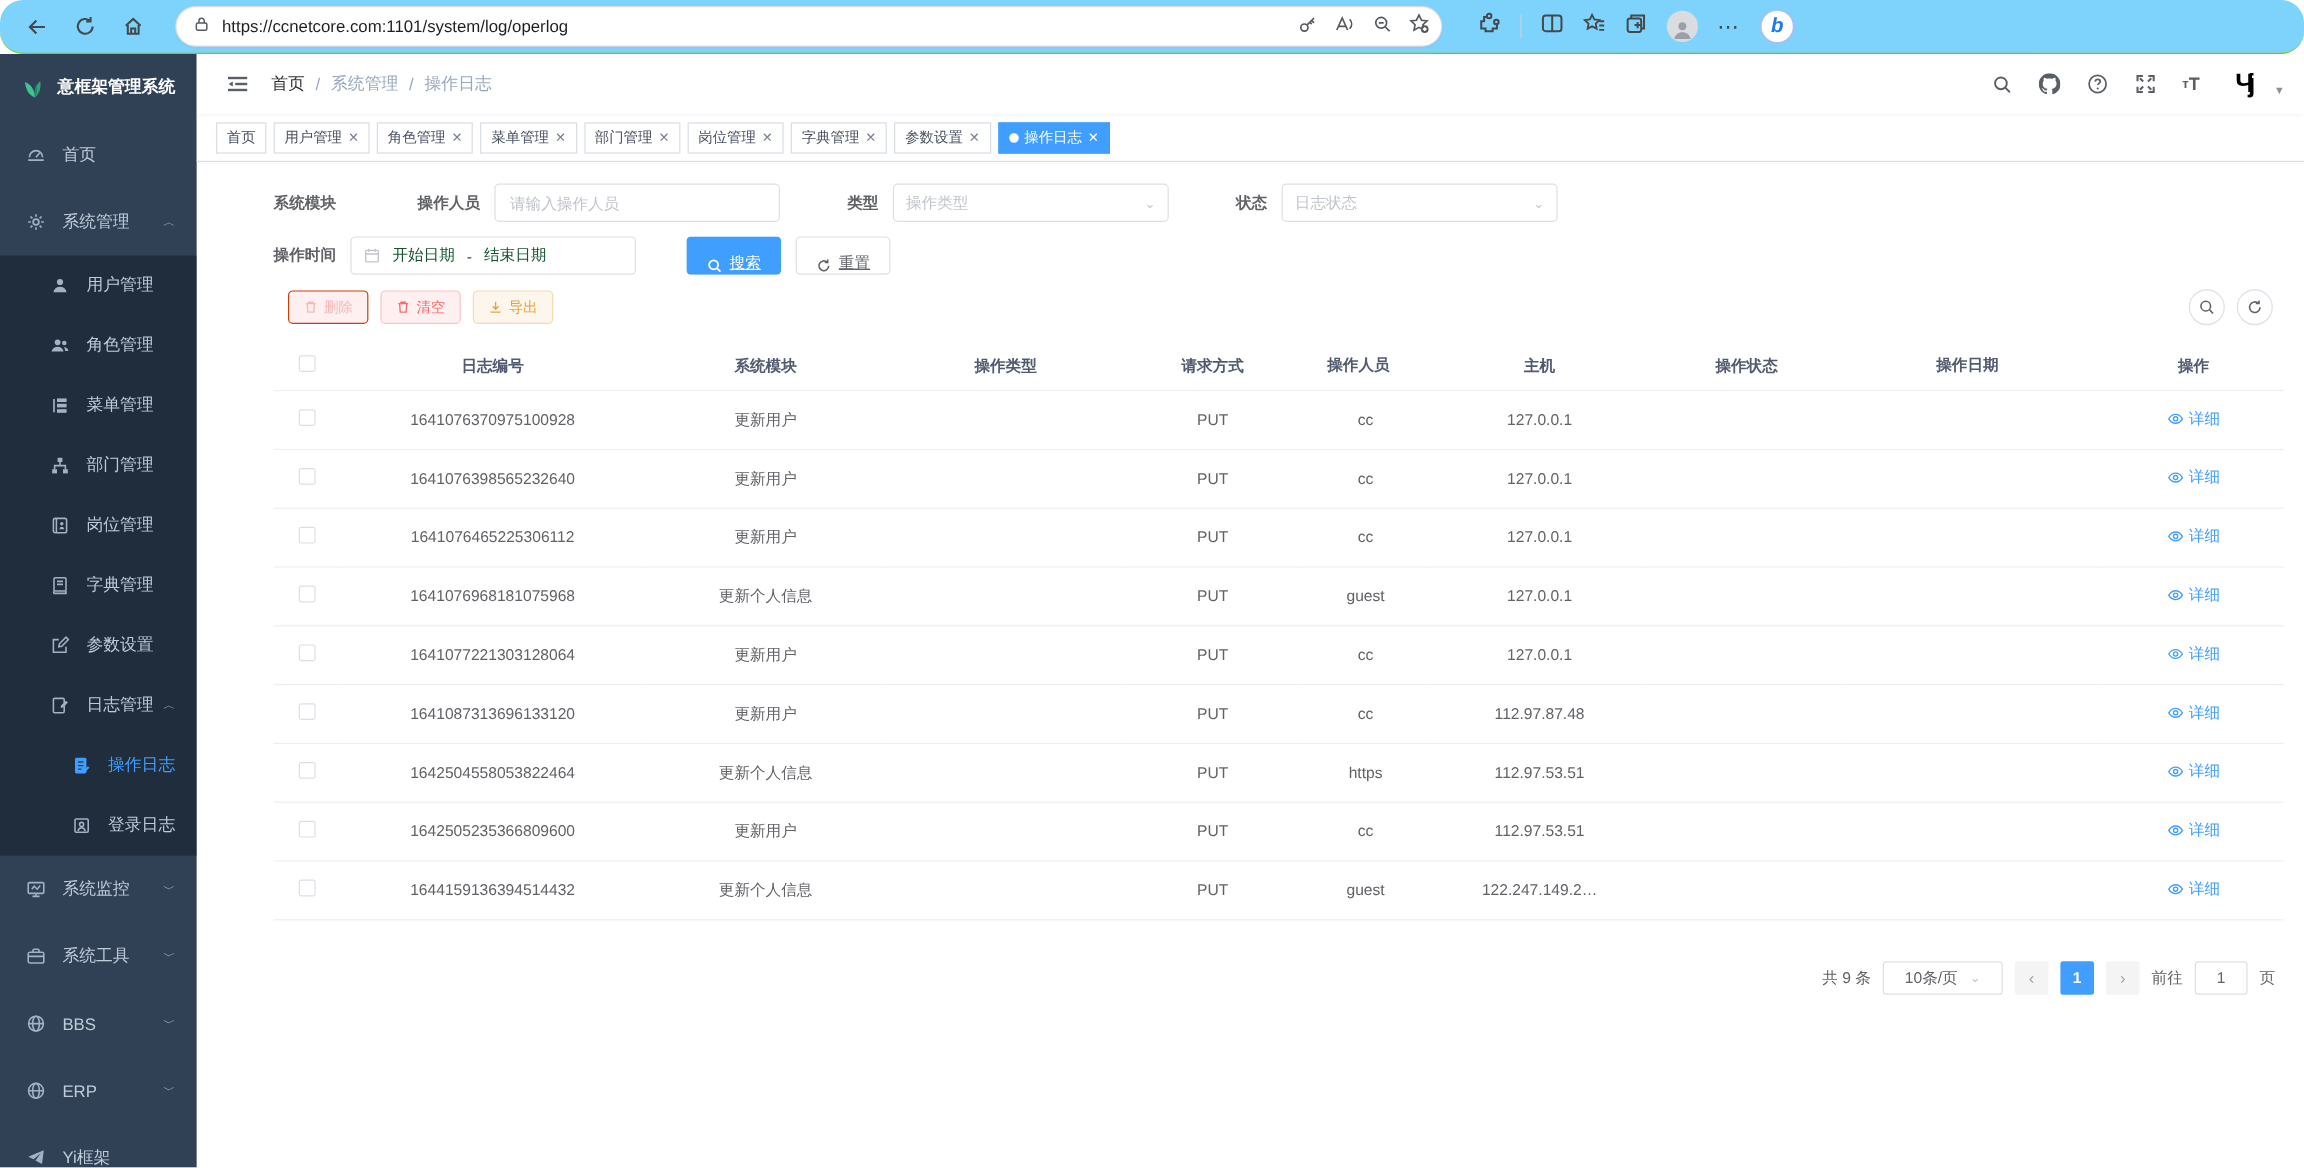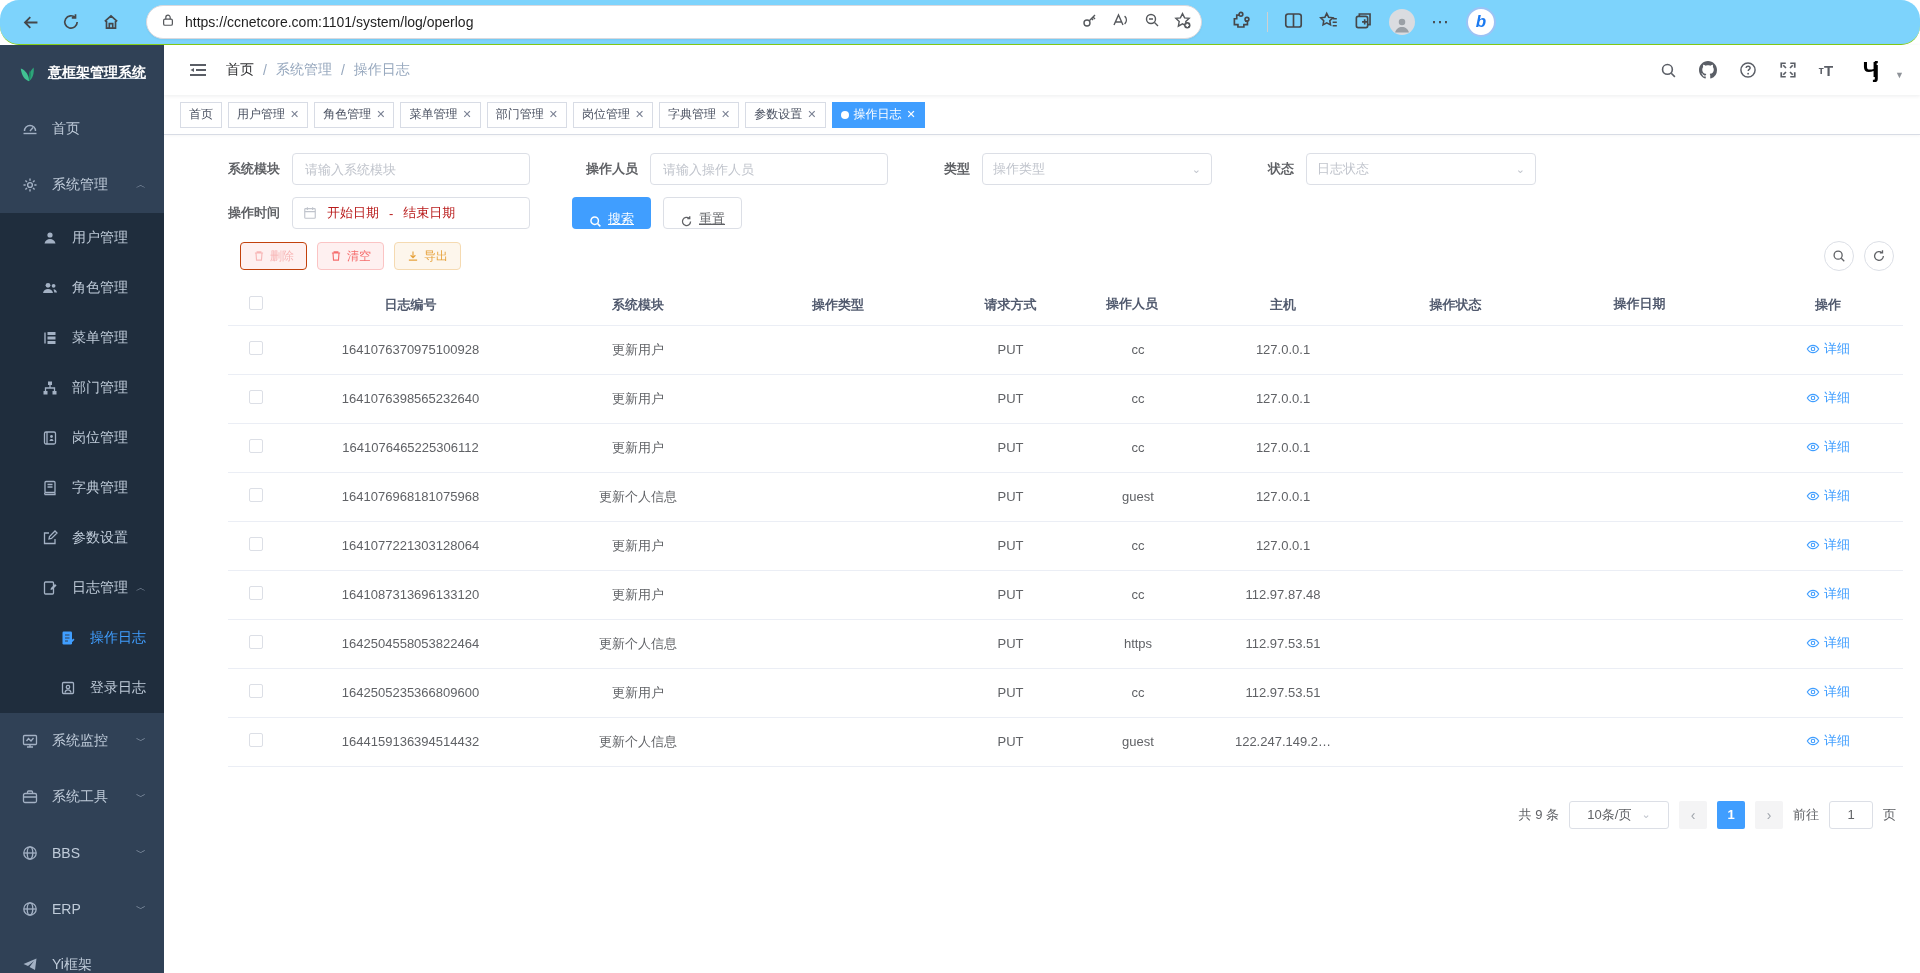--- a/index.html
+++ b/index.html
@@ -21,21 +21,21 @@
   .avatar-circle { width:26px; height:26px; border-radius:50%; background:#dadce0; display:flex;
     align-items:flex-end; justify-content:center; overflow:hidden; }
   .copilot { width:30px; height:30px; border-radius:50%; background:#fff;
     border:2px solid #9cc3f5; display:flex; align-items:center; justify-content:center;
     font-weight:bold; font-style:italic; font-size:17px;
     color:#1b7af0; }
 
   
   .app { display:flex; height:928px; }
   .sidebar { width:164px; background:#304156; color:#bfcbd9; flex-shrink:0; overflow:hidden; }
-  .logo-row { height:56px; display:flex; align-items:center; justify-content:center; gap:8px;text-decoration:underline; }
+  .logo-row { height:56px; display:flex; align-items:center; justify-content:center; gap:8px; }
   .logo-title { color:#fff; font-size:14px; font-weight:bold; white-space:nowrap; }
   .menu { font-size:14px; }
   .mi { height:56px; display:flex; align-items:center; gap:14px; padding-left:22px; cursor:pointer;
     position:relative; }
   .mi .arrow { position:absolute; right:18px; font-size:10px; color:#9aa7b9; }
   .submenu { background:#1f2d3d; }
   .submenu .mi { height:50px; padding-left:42px; }
   .submenu .mi.l2 { padding-left:60px; }
   .mi.active { color:#409eff; }
   .mi .ic { width:16px; height:16px; flex-shrink:0; color:#a3b1c4; }
@@ -72,21 +72,21 @@
   .flabel { font-weight:bold; margin-right:12px; white-space:nowrap; }
   .tinput { width:238px; height:32px; border:1px solid #dcdfe6; border-radius:4px; padding:0 12px;
     font-size:13px; color:#606266; outline:none; }
   .tinput::placeholder { color:#c0c4cc; }
   .sel { width:230px; height:32px; border:1px solid #dcdfe6; border-radius:4px; padding:0 10px;
     display:flex; align-items:center; justify-content:space-between; color:#c0c4cc; cursor:pointer;
     background:#fff; }
   .sel .ch { color:#c0c4cc; font-size:11px; }
   .gap56 { width:56px; }
   .daterange { width:238px; height:32px; border:1px solid #dcdfe6; border-radius:4px; padding:0 10px;
-    display:flex; align-items:center; gap:10px; color:#b91c1c; background:#fff; }
+    display:flex; align-items:center; gap:10px; color:#14532d; background:#fff; }
   .btn { height:32px; border-radius:4px; font-size:13px; display:inline-flex; align-items:flex-end;
     gap:6px; padding:0 16px; cursor:pointer; border:1px solid transparent;text-decoration:underline; }
   .btn-primary { background:#409eff; color:#fff; margin-left:42px; }
   .btn-plain { background:#fff; border-color:#dcdfe6; color:#606266; margin-left:12px; }
 
   .toolbar { display:flex; align-items:center; margin:6px 0 14px 12px; gap:10px; }
   .btn-sm { height:28px; padding:0 12px; font-size:12px; border-radius:4px; display:inline-flex;
     align-items:center; gap:5px; cursor:pointer; }
   .btn-danger-dis { background:#fef0f0; border:1px solid #c2410c; color:#f7b6b6; cursor:not-allowed; }
   .btn-danger { background:#fef0f0; border:1px solid #fbc4c4; color:#f56c6c; }
@@ -446,21 +446,20 @@
           <span>操作日志</span>
           <span class="x">✕</span>
         </span>
     </div>
 
     <section class="content">
 
       <form class="filters">
         <div class="frow">
           <span class="flabel">系统模块</span>
-          <input class="tinput" placeholder="请输入系统模块" style="">
           <span class="gap56"></span>
           <span class="flabel">操作人员</span>
           <input class="tinput" placeholder="请输入操作人员" style="">
           <span class="gap56"></span>
           <span class="flabel">类型</span>
           <div class="sel">
             <span>操作类型</span>
             <span class="ch">⌄</span>
           </div>
           <span class="gap56"></span>

